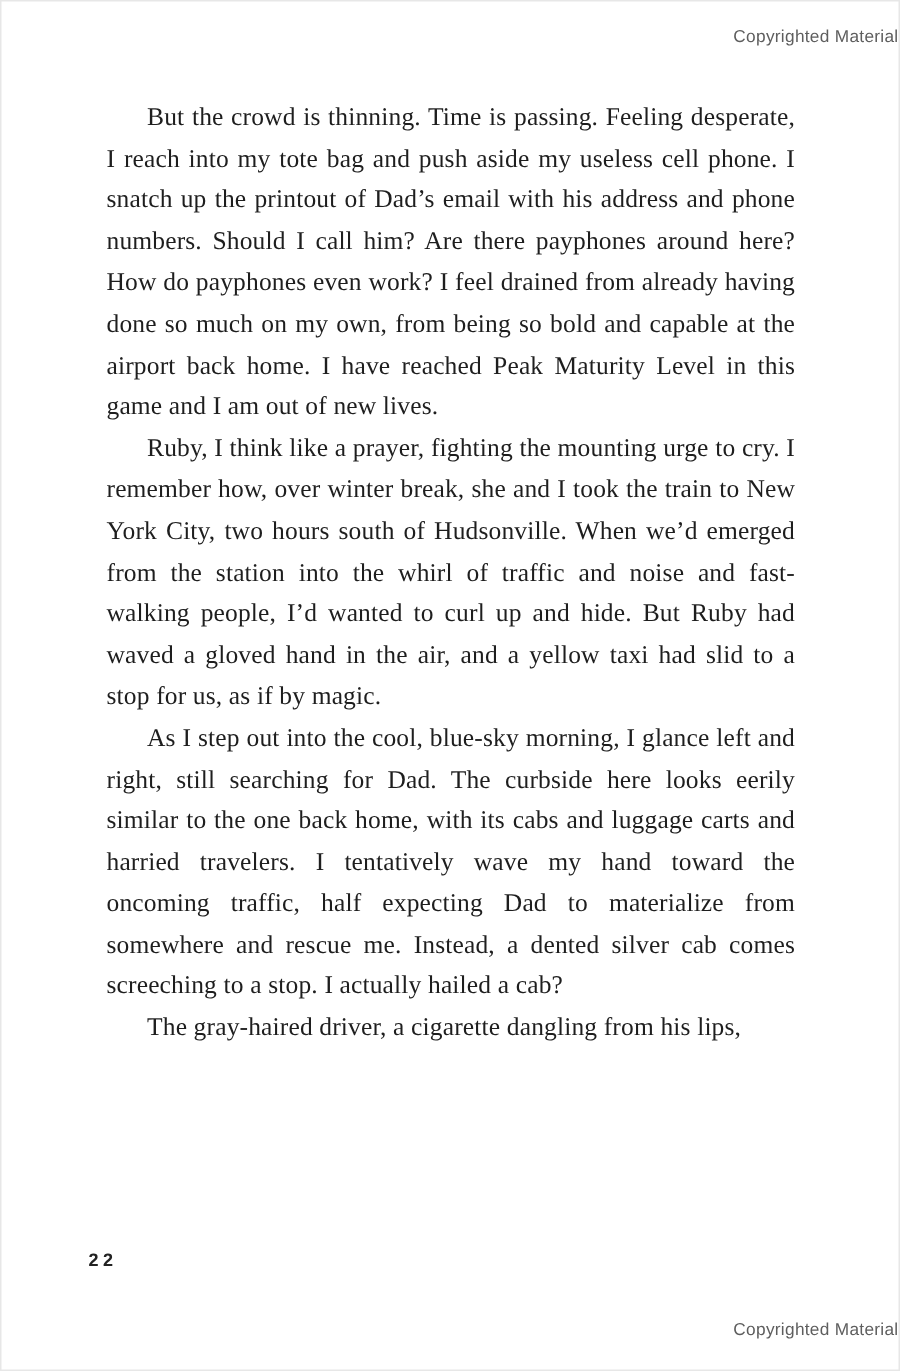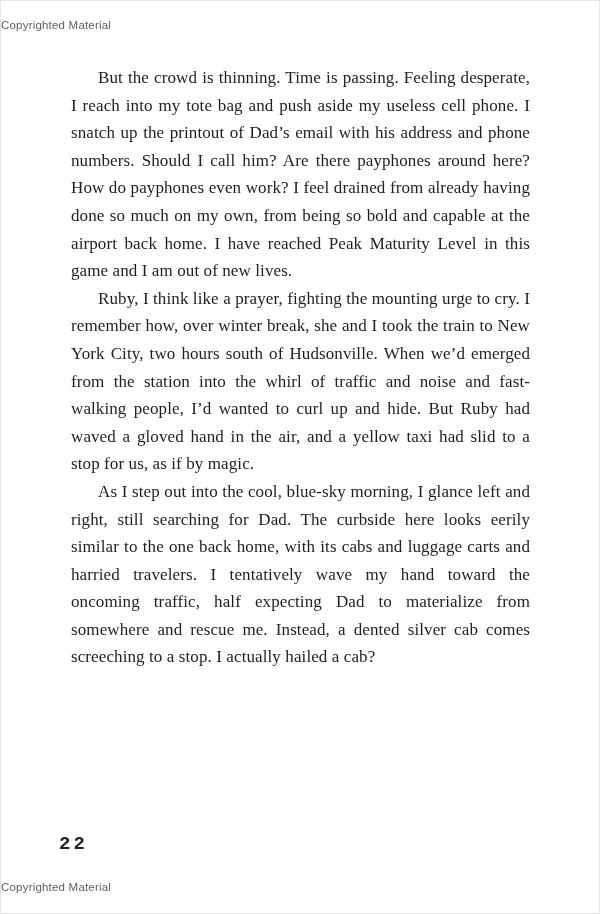--- a/index.html
+++ b/index.html
@@ -15,21 +15,21 @@
     box-sizing: border-box;
     border: 1px solid #e7e7e7;
     overflow: hidden;
     font-family: "Liberation Serif", serif;
     color: #1e1e1e;
   }
   .copyright {
     position: absolute;
     left: 0;
     right: 0;
-    text-align: left;
+    text-align: right;
     font-family: "Liberation Sans", sans-serif;
     font-size: 11.5px;
     color: #5e5e5e;
     letter-spacing: 0.2px;
   }
   .copyright.top { top: 18px; }
   .copyright.bottom { top: 880px; }
   .body-text {
     position: absolute;
     top: 63px;
@@ -47,43 +47,44 @@
     margin: 0;
     padding: 0;
     text-indent: 27px;
   }
   .italic {
   }
   .page-number {
     position: absolute;
     left: 58px;
     top: 832px;
-    font-family: Liberation Mono, monospace;
+    font-family: Liberation Sans, sans-serif;
     font-weight: bold;
-    font-size: 19px;
+    font-size: 12px;
     letter-spacing: 3px;
     color: #222222;
   }
 </style>
 </head>
 <body>
 
 <div class="page">
 
   <div class="copyright top">Copyrighted Material</div>
 
   <div class="body-text">
 
     <p><span>But the crowd is thinning. Time is passing. Feeling desperate, I reach into my tote bag and push aside my useless cell phone. I snatch up the printout of Dad’s email with his address and phone numbers. Should I call him? Are there payphones around here? How do payphones even work? I feel drained from already having done so much on my own, from being so bold and capable at the airport back home. I have reached Peak Maturity Level in this game and I am out of new lives.</span></p>
 
     <p><span class="italic">Ruby</span><span>, I think like a prayer, fighting the mounting urge to cry. I remember how, over winter break, she and I took the train to New York City, two hours south of Hudsonville. When we’d emerged from the station into the whirl of traffic and noise and fast-walking people, I’d wanted to curl up and hide. But Ruby had waved a gloved hand in the air, and a yellow taxi had slid to a stop for us, as if by magic.</span></p>
 
 
     <p><span>As I step out into the cool, blue-sky morning, I glance left and right, still searching for Dad. The curbside here looks eerily similar to the one back home, with its cabs and luggage carts and harried travelers. I tentatively wave my hand toward the oncoming traffic, half expecting Dad to materialize from somewhere and rescue me. Instead, a dented silver cab comes screeching to a stop. </span><span class="italic">I actually hailed a cab?</span></p>
 
+    <p><span>The gray-haired driver, a cigarette dangling from his lips,</span></p>
 
   </div>
 
   <div class="page-number">22</div>
 
   <div class="copyright bottom">Copyrighted Material</div>
 
 </div>
 
 </body></html>

